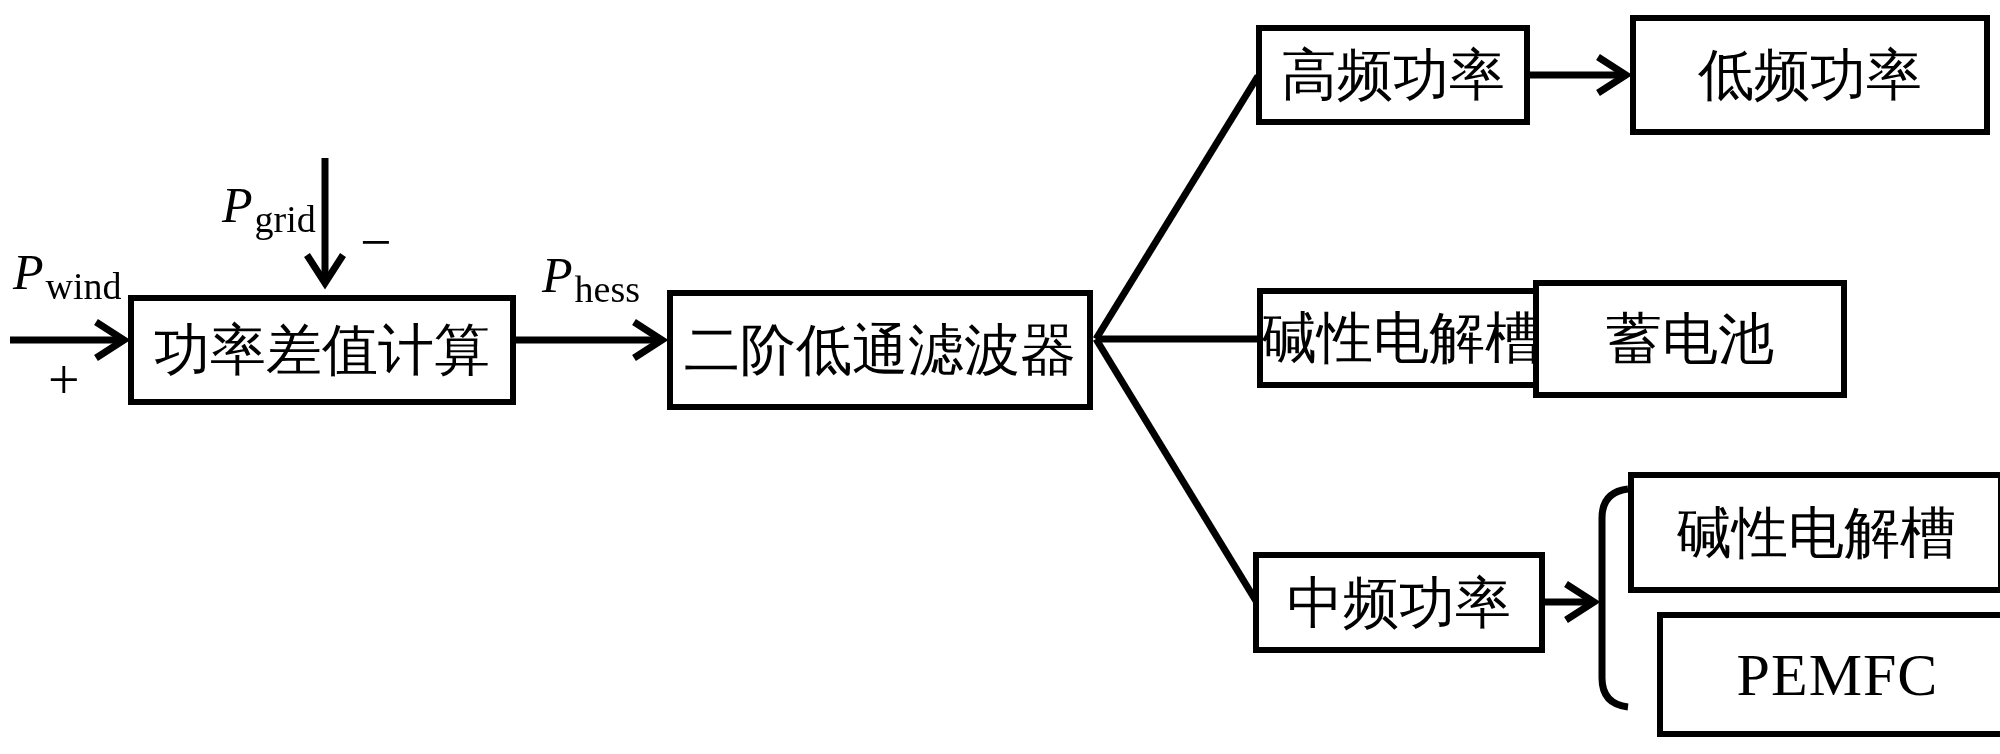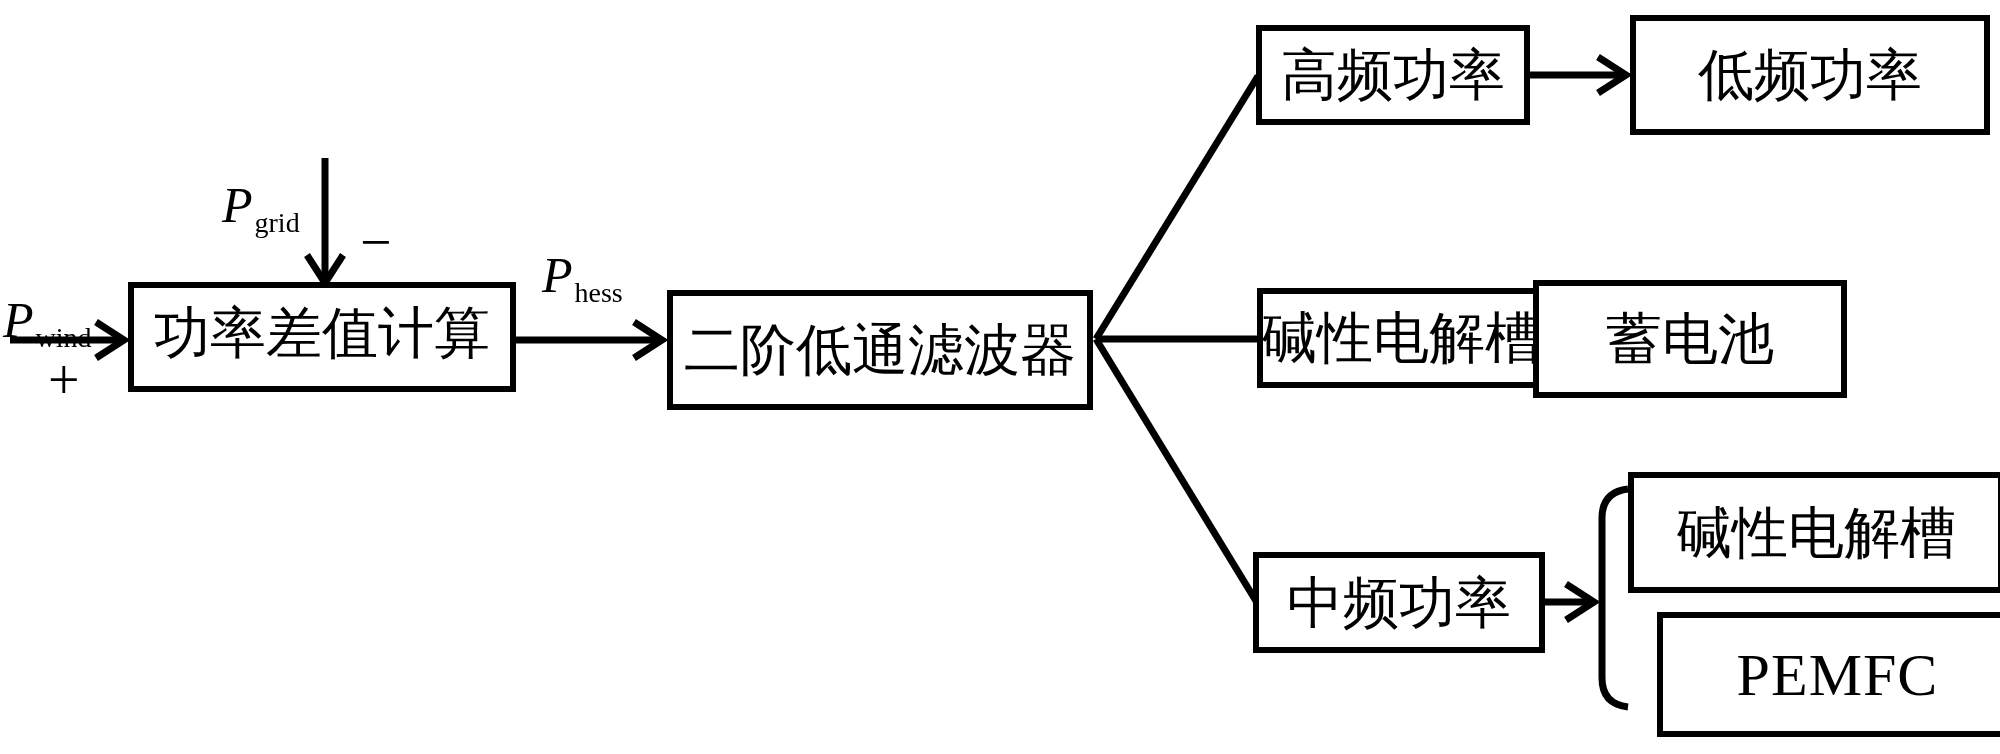--- a/index.html
+++ b/index.html
@@ -46,21 +46,21 @@
     z-index: 2;
     line-height: 1;
     white-space: nowrap;
   }
   .sig .base {
     font-style: italic;
     font-size: 50px;
   }
   .sig .sub {
     font-style: normal;
-    font-size: 28px;
+    font-size: 38px;
     vertical-align: -10px;
     margin-left: 2px;
   }
   .op {
     position: absolute;
     z-index: 2;
     font-size: 56px;
     line-height: 1;
   }
 </style>
@@ -93,35 +93,35 @@
     <line x1="1545" y1="338" x2="1618" y2="338"></line>
     <path d="M1594,320 L1622,338 L1594,356"></path>
   </g>
   <g>
     <line x1="1545" y1="602" x2="1590" y2="602"></line>
     <path d="M1566,584 L1594,602 L1566,620"></path>
   </g>
   <path d="M1628,489 Q1602,492 1602,518 L1602,678 Q1602,704 1628,707"></path>
 </svg>
 
-<div class="sig" style="left:3px; top:247px;margin-top:48px;">
+<div class="sig" style="left:13px; top:247px;">
   <span class="base">P</span><span class="sub">wind</span>
 </div>
 <div class="op" style="left:48px; top:352px;">+</div>
 
 <div class="sig" style="left:222px; top:180px;">
   <span class="base">P</span><span class="sub">grid</span>
 </div>
 <div class="op" style="left:360px; top:214px;">−</div>
 
 <div class="sig" style="left:542px; top:250px;">
   <span class="base">P</span><span class="sub">hess</span>
 </div>
 
-<div class="node" style="left:128px; top:282px; width:388px; height:110px;font-family:Liberation Mono, monospace;">功率差值计算</div>
+<div class="node" style="left:128px; top:295px; width:388px; height:110px;">功率差值计算</div>
 
 <div class="node" style="left:667px; top:290px; width:426px; height:120px;">二阶低通滤波器</div>
 
 <div class="node" style="left:1256px; top:25px; width:274px; height:100px;">高频功率</div>
 
 <div class="node" style="left:1257px; top:288px; width:288px; height:100px;">碱性电解槽</div>
 
 <div class="node" style="left:1253px; top:552px; width:292px; height:101px;">中频功率</div>
 
 <div class="node" style="left:1630px; top:15px; width:360px; height:120px;">低频功率</div>

